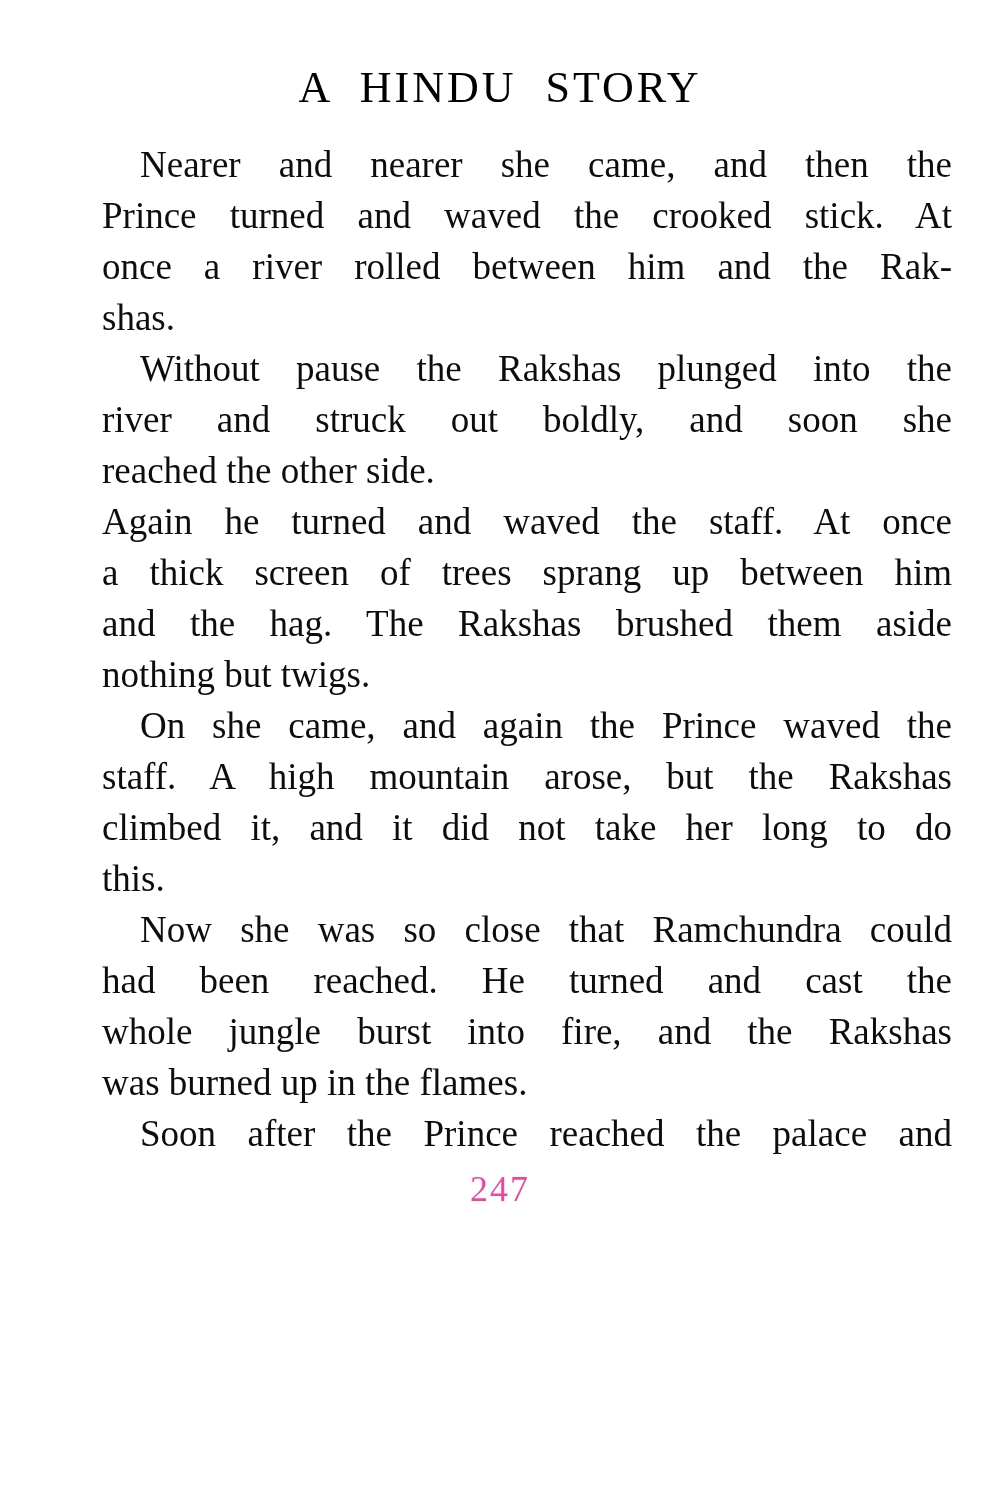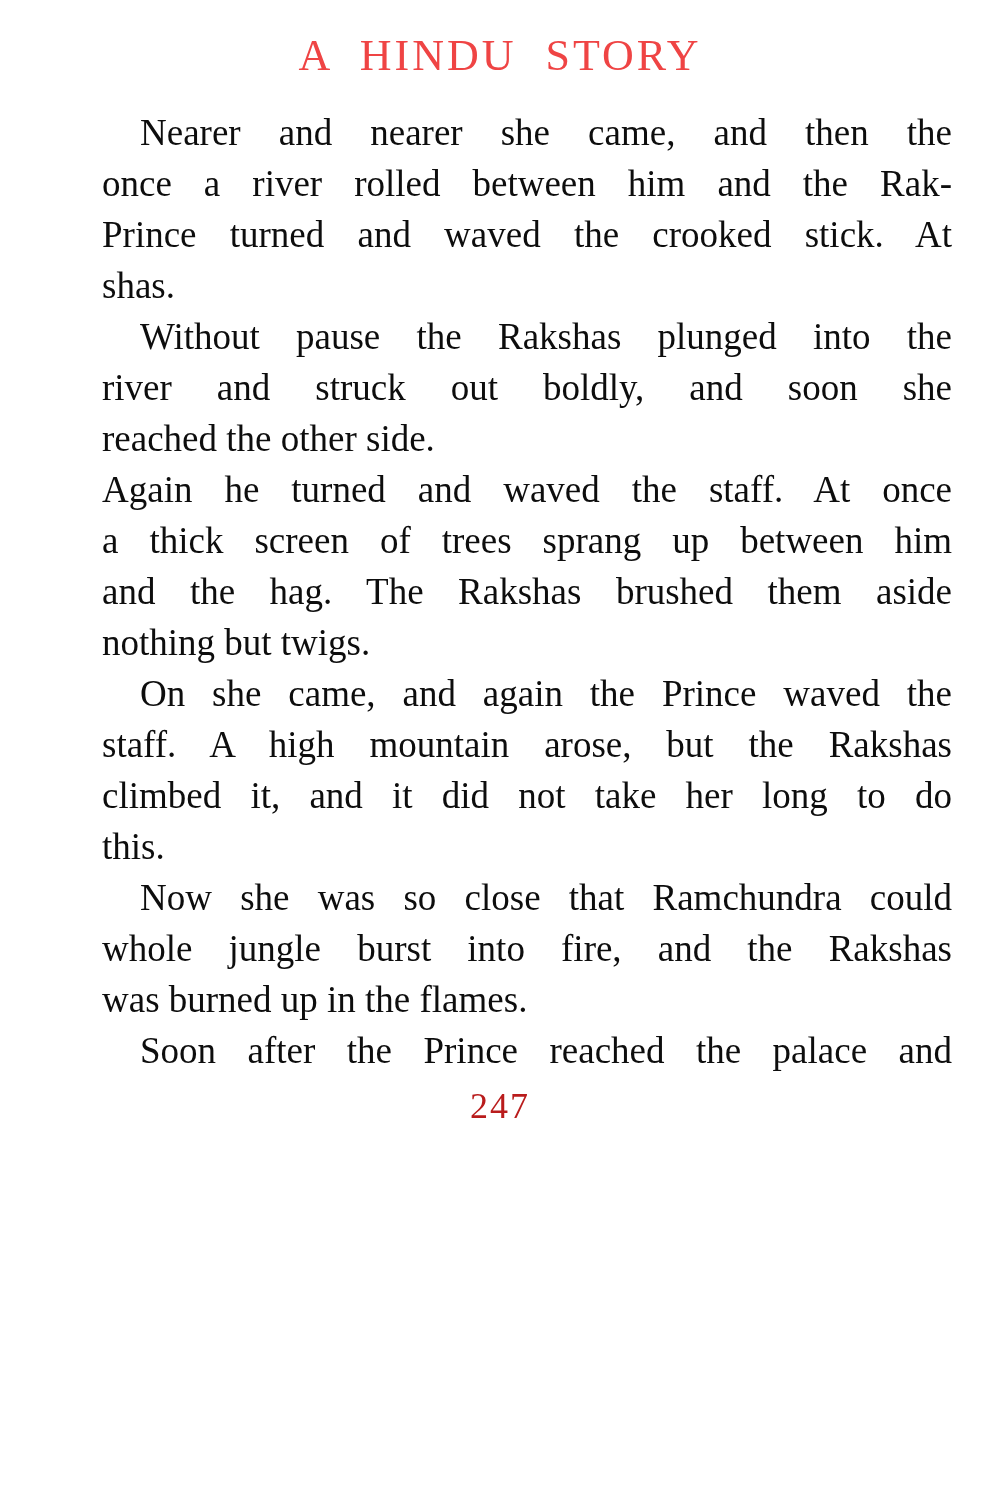--- a/index.html
+++ b/index.html
@@ -16,28 +16,28 @@
     -webkit-font-smoothing: antialiased;
   }
   .page {
     position: relative;
     width: 1000px;
     height: 1499px;
     background: #ffffff;
   }
   .title {
     margin: 0;
-    padding-top: 32px;
+    padding-top: 64px;
     text-align: center;
     font-size: 44px;
     font-weight: 400;
     letter-spacing: 3px;
     word-spacing: 15px;
     line-height: 1.1;
-    color: #ef4444;
+    color: #000000;
   }
   .text-block {
     margin: 27px 48px 0 102px;
     font-size: 37px;
     line-height: 51px;
     color: #0d0d0d;
   }
   .para { margin: 0; }
   .line {
     text-align: justify;
@@ -48,34 +48,34 @@
     text-indent: 38px;
   }
   .line.endline {
     text-align-last: left;
   }
   .pagenum {
     margin-top: 9px;
     text-align: center;
     font-size: 36px;
     letter-spacing: 2px;
-    color: #b91c1c;
+    color: #ec4899;
   }
 </style>
 </head>
 <body>
 
 <div class="page">
   <h1 class="title">A HINDU STORY</h1>
 
   <div class="text-block">
       <div class="para">
         <div class="line indent">Nearer and nearer she came, and then the</div>
+        <div class="line">Prince turned and waved the crooked stick.  At</div>
         <div class="line">once a river rolled between him and the Rak-</div>
-        <div class="line">Prince turned and waved the crooked stick.  At</div>
         <div class="line endline">shas.</div>
       </div>
       <div class="para">
         <div class="line indent">Without pause the Rakshas plunged into the</div>
         <div class="line">river and struck out boldly, and soon she</div>
         <div class="line endline">reached the other side.</div>
       </div>
       <div class="para">
         <div class="line">Again he turned and waved the staff.  At once</div>
         <div class="line">a thick screen of trees sprang up between him</div>
@@ -83,20 +83,21 @@
         <div class="line endline">nothing but twigs.</div>
       </div>
       <div class="para">
         <div class="line indent">On she came, and again the Prince waved the</div>
         <div class="line">staff.  A high mountain arose, but the Rakshas</div>
         <div class="line">climbed it, and it did not take her long to do</div>
         <div class="line endline">this.</div>
       </div>
       <div class="para">
         <div class="line indent">Now she was so close that Ramchundra could</div>
+        <div class="line">had been reached.  He turned and cast the</div>
         <div class="line">whole jungle burst into fire, and the Rakshas</div>
         <div class="line endline">was burned up in the flames.</div>
       </div>
       <div class="para">
         <div class="line indent">Soon after the Prince reached the palace and</div>
       </div>
     </div>
 
   <div class="pagenum">247</div>
 </div>

